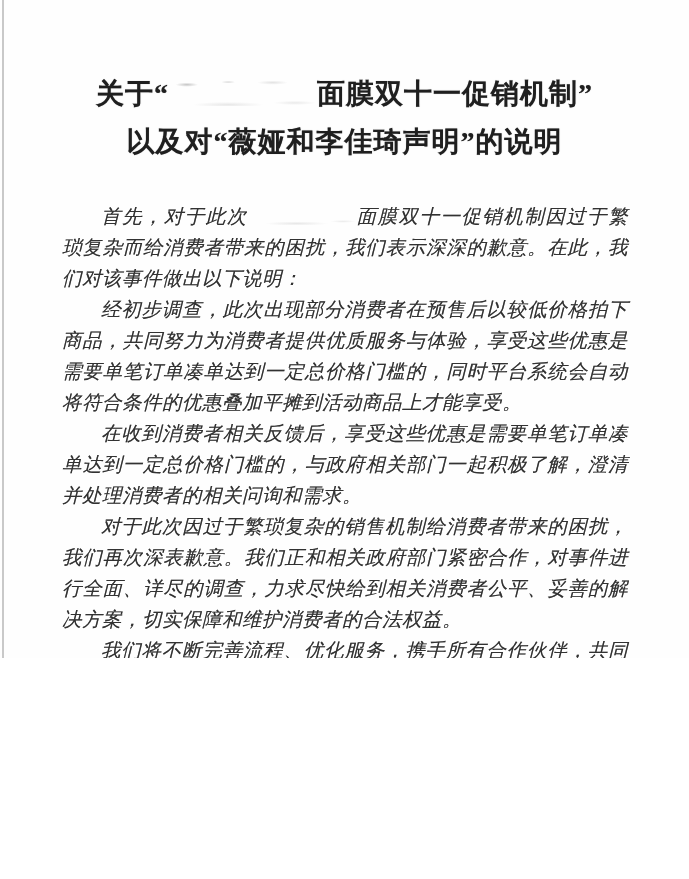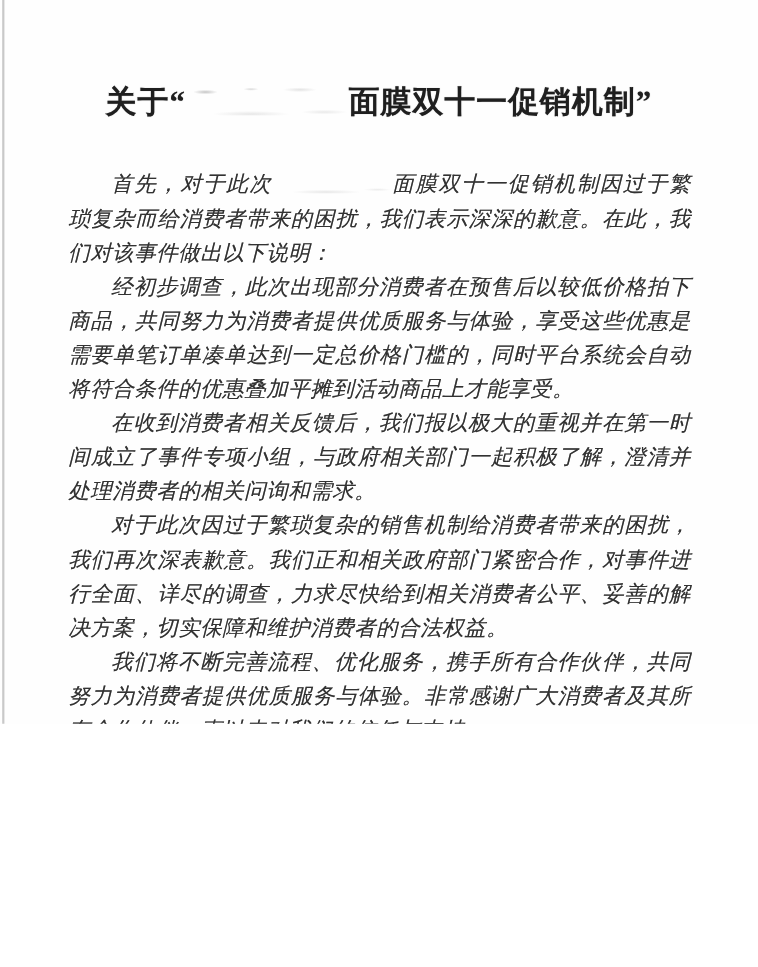--- a/index.html
+++ b/index.html
@@ -86,24 +86,25 @@
   }
 </style>
 </head>
 <body>
 
 <div class="page">
   <div class="scan-line"></div>
 
   <div class="title-block">
     <div class="title-line"><span>关于“</span><span class="redact-title"></span><span>面膜双十一促销机制”</span></div>
+    <div class="title-line">以及对“薇娅和李佳琦声明”的说明</div>
   </div>
 
   <div class="body-text">
     <p class="para"><span>首先，对于此次</span><span class="redact-inline"></span><span>面膜双十一促销机制因过于繁琐复杂而给消费者带来的困扰，我们表示深深的歉意。在此，我们对该事件做出以下说明：</span></p>
     <p class="para">经初步调查，此次出现部分消费者在预售后以较低价格拍下商品，共同努力为消费者提供优质服务与体验，享受这些优惠是需要单笔订单凑单达到一定总价格门槛的，同时平台系统会自动将符合条件的优惠叠加平摊到活动商品上才能享受。</p>
-    <p class="para">在收到消费者相关反馈后，我们报以极大的重视并在第一时间成立了事件专项小组，与政府相关部门一起积极了解，澄清并处理消费者的相关问询和需求。</p>
+    <p class="para">在收到消费者相关反馈后，享受这些优惠是需要单笔订单凑单达到一定总价格门槛的，与政府相关部门一起积极了解，澄清并处理消费者的相关问询和需求。</p>
     <p class="para">对于此次因过于繁琐复杂的销售机制给消费者带来的困扰，我们再次深表歉意。我们正和相关政府部门紧密合作，对事件进行全面、详尽的调查，力求尽快给到相关消费者公平、妥善的解决方案，切实保障和维护消费者的合法权益。</p>
     <p class="para">我们将不断完善流程、优化服务，携手所有合作伙伴，共同努力为消费者提供优质服务与体验。非常感谢广大消费者及其所有合作伙伴一直以来对我们的信任与支持。</p>
   </div>
 
   <div class="date-line">2021 年 11 月</div>
 </div>
 
 </body></html>

